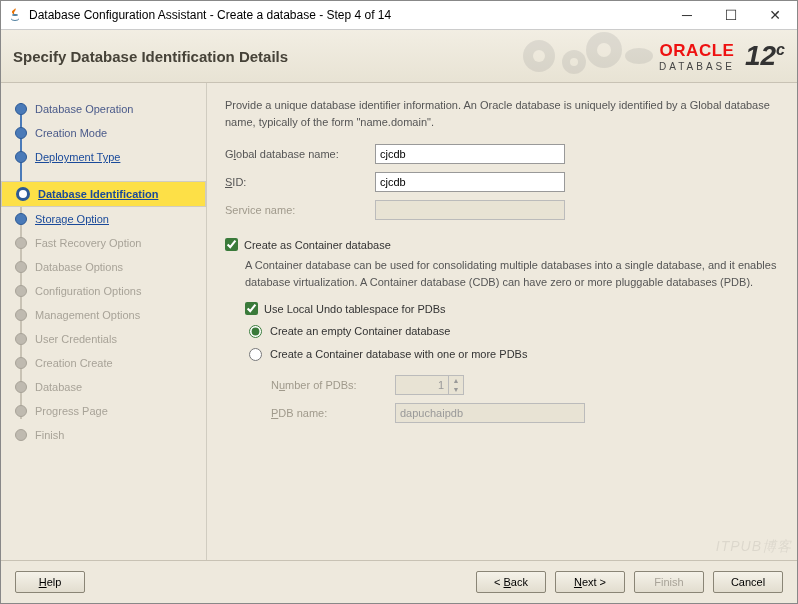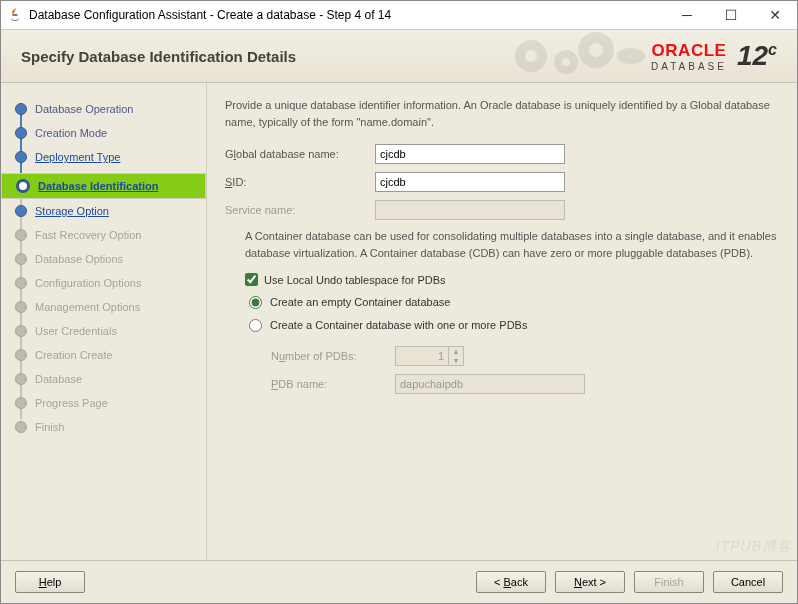--- a/index.html
+++ b/index.html
@@ -1,40 +1,40 @@
 <!DOCTYPE html>
 <html><head>
 <meta charset="utf-8">
 <style>
 html,body{margin:0;padding:0;font-family:Tahoma,Arial,sans-serif;font-size:11px;color:#333;background:#fff}
 .window{width:798px;height:604px;border:1px solid #888;box-sizing:border-box;display:flex;flex-direction:column;background:#eee9dd}
 .titlebar{height:28px;background:#fff;display:flex;align-items:center;border-bottom:1px solid #ccc}
 .titlebar .java-ico{width:16px;height:16px;margin:0 6px;display:inline-block}
 .titlebar .title{flex:1;font-size:12px;color:#000}
 .titlebar .winbtn{width:44px;height:28px;display:flex;align-items:center;justify-content:center;color:#333;font-size:14px}
-.header{height:52px;display:flex;align-items:center;padding:0 20px;border-bottom:1px solid #c8c2b4;background:linear-gradient(#f2eee3,#e8e3d4)}
+.header{height:52px;display:flex;align-items:center;padding:0 12px;border-bottom:1px solid #c8c2b4;background:linear-gradient(#f2eee3,#e8e3d4)}
 .header h1{flex:1;font-size:15px;font-weight:bold;color:#464238;margin:0}
 .header .gears{width:150px;height:48px;opacity:.18}
 .header .brand{display:flex;align-items:center;gap:10px}
 .header .brand .oracle{display:flex;flex-direction:column;align-items:center}
 .header .brand .oracle-word{font-weight:bold;font-size:17px;letter-spacing:.5px;color:#e11}
 .header .brand .oracle-db{font-size:10px;letter-spacing:3px;color:#444}
 .header .brand .ver{font-size:28px;font-weight:bold;color:#333;font-style:italic}
 .header .brand .ver sup{font-size:16px;font-style:italic}
 .body{flex:1;display:flex;overflow:hidden}
 .sidebar{width:205px;padding:14px 8px 0 14px;box-sizing:border-box}
 .step{display:flex;align-items:center;height:24px;position:relative}
 .step .dot{width:10px;height:10px;border-radius:50%;background:#bfbab0;border:1px solid #a8a398;margin-right:8px;position:relative;z-index:1}
 .step.done .dot{background:#4a7ab8;border-color:#2d5a96}
 .step.current .dot{background:#fff;border:3px solid #2d5a96;width:8px;height:8px}
 .step .lbl{color:#a8a398}
 .step.done .lbl{color:#4a5a8a}
 .step.link .lbl{color:#1a4a9a;text-decoration:underline;cursor:pointer}
 .step.current .lbl{color:#1a4a9a;text-decoration:underline;font-weight:bold}
-.step.current{background:#84cc16;margin:4px -8px 0 -14px;padding:0 12px 0 14px;border:1px solid #d0ccc0}
+.step.current{background:#fde047;margin:12px -8px 0 -14px;padding:0 12px 0 14px;border:1px solid #d0ccc0}
 .sidebar .line{position:absolute;left:19px;width:2px;background:#c8c2b4;z-index:0}
 .line.l-blue{background:#4a7ab8}
 .content{flex:1;padding:14px 16px 0 18px;border-left:1px solid #d0ccc0;overflow:auto}
 .content p{margin:0 0 14px;line-height:1.5;color:#555}
 .frow{display:flex;align-items:center;margin-bottom:8px}
 .frow .flab{width:150px;color:#555}
 .frow .flab.dis{color:#a09a8c}
 .frow input[type=text]{width:180px;height:18px;border:1px solid #999;background:#fff;padding:0 4px;font-family:inherit;font-size:11px}
 .frow input[type=text]:disabled{background:#e8e3d4;color:#999;border-color:#bbb}
 .frow .u{text-decoration:underline}
@@ -169,20 +169,24 @@
       </div>
       <div class="frow">
         <span class="flab"><span class="u">S</span><span>ID:</span></span>
         <input type="text" value="cjcdb" style="">
       </div>
       <div class="frow">
         <span class="flab dis">Service name:</span>
         <input type="text" disabled="" value="" style="">
       </div>
 
+      <div class="chk">
+        <input type="checkbox" checked="" style="">
+        <span><span class="u">C</span><span>reate as Container database</span></span>
+      </div>
       <div class="sub">
         <p>A Container database can be used for consolidating multiple databases into a single database, and it enables database virtualization. A Container database (CDB) can have zero or more pluggable databases (PDB).</p>
         <div class="chk">
           <input type="checkbox" checked="" style="">
           <span><span class="u">U</span><span>se Local Undo tablespace for PDBs</span></span>
         </div>
         <div class="radio-row">
           <input type="radio" name="cdb" checked="" style="">
           <span>Create an empty Container database</span>
         </div>

